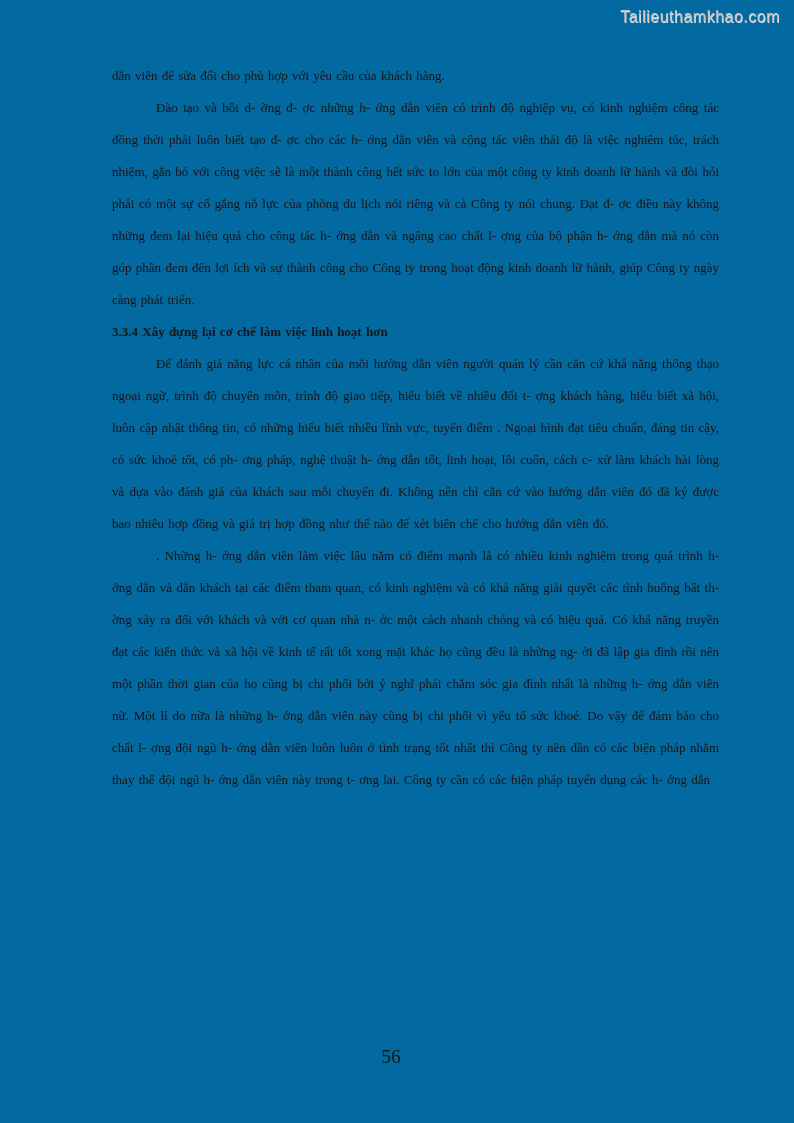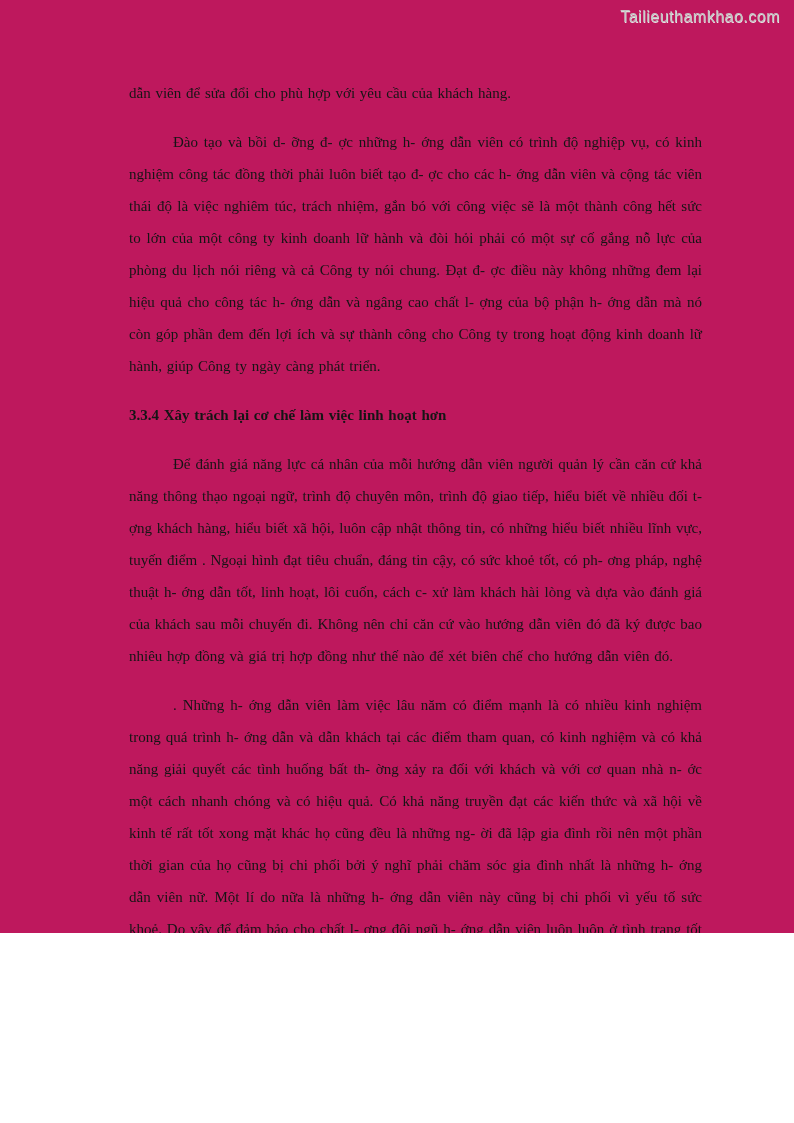--- a/index.html
+++ b/index.html
@@ -3,22 +3,22 @@
 <meta charset="utf-8">
 <style>
   html, body {
     margin: 0;
     padding: 0;
     background: #ffffff;
   }
   .page {
     position: relative;
     width: 794px;
-    height: 933px;
-    background: #be185d;
+    height: 1123px;
+    background: #0369a1;
     overflow: hidden;
     font-family: "Liberation Serif", "DejaVu Serif", serif;
     color: #151515;
   }
   .watermark {
     position: absolute;
     top: 8px;
     right: 14px;
     font-family: "Liberation Sans", sans-serif;
     font-size: 16px;
@@ -27,22 +27,22 @@
     text-shadow: 0.5px 0.5px 0 #e8e8e8;
     user-select: none;
   }
   .body-text {
     position: absolute;
     left: 112px;
     top: 60px;
     width: 607px;
   }
   .body-text p {
-    margin: 17px;
-    font-size: 15px;
+    margin: 0;
+    font-size: 13px;
     line-height: 32px;
     text-align: justify;
     word-spacing: 1px;
   }
   .para-indent {
     text-indent: 44px;
   }
   .section-heading {
     font-weight: bold;
     text-indent: 0;
@@ -63,21 +63,21 @@
 
 <div class="page">
 
   <div class="watermark">Tailieuthamkhao.com</div>
 
   <div class="body-text">
     <p class="para-continuation">dẫn viên để sửa đổi cho phù hợp với yêu cầu của khách hàng.</p>
 
     <p class="para-indent">Đào tạo và bồi d- ỡng đ- ợc những h- ớng dẫn viên có trình độ nghiệp vụ, có kinh nghiệm công tác đồng thời phải luôn biết tạo đ- ợc cho các h- ớng dẫn viên và cộng tác viên thái độ là việc nghiêm túc, trách nhiệm, gắn bó với công việc sẽ là một thành công hết sức to lớn của một công ty kinh doanh lữ hành và đòi hỏi phải có một sự cố gắng nỗ lực của phòng  du lịch nói riêng và cả Công ty nói chung. Đạt đ- ợc điều này không những đem lại hiệu quả cho công tác h- ớng dẫn và ngâng cao chất l- ợng của bộ phận h- ớng dẫn mà nó còn góp phần đem đến lợi ích và sự thành công cho Công ty trong hoạt động kinh doanh lữ hành, giúp Công ty ngày càng phát triển.</p>
 
-    <p class="section-heading">3.3.4 Xây trách lại cơ chế làm việc linh hoạt hơn</p>
+    <p class="section-heading">3.3.4 Xây dựng lại cơ chế làm việc linh hoạt hơn</p>
 
     <p class="para-indent">Để đánh giá năng lực cá nhân của mỗi hướng dẫn viên người quản lý cần căn cứ khả năng thông thạo ngoại ngữ, trình độ chuyên môn,  trình độ giao tiếp, hiểu biết về nhiều đối t- ợng khách hàng, hiểu biết xã hội, luôn cập nhật thông tin, có những hiểu biết nhiều lĩnh vực, tuyến điểm . Ngoại hình đạt tiêu chuẩn, đáng tin cậy, có sức khoẻ tốt, có ph- ơng pháp, nghệ thuật h- ớng dẫn tốt, linh hoạt, lôi cuốn, cách c- xử làm khách hài lòng và dựa vào đánh giá của khách sau mỗi chuyến đi. Không nên chỉ căn cứ vào hướng dẫn viên đó đã ký được bao nhiêu hợp đồng và giá trị hợp đồng như thế nào để xét biên chế cho hướng dẫn viên đó.</p>
 
     <p class="para-indent">. Những h- ớng dẫn viên làm việc lâu năm có điểm mạnh là có nhiều kinh nghiệm trong quá trình h- ớng dẫn và dẫn khách tại các điểm tham quan, có kinh nghiệm và có khả năng giải quyết các tình huống bất th- ờng xảy ra đối với khách và với cơ quan nhà n- ớc một cách nhanh chóng và có hiệu quả. Có khả năng truyền đạt các kiến thức và xã hội về kinh tế rất tốt xong mặt khác họ cũng đều là những ng- ời đã lập gia đình rồi nên một phần thời gian của họ cũng bị chi phối bởi ý nghĩ phải chăm sóc gia đình nhất là những h- ớng dẫn viên nữ. Một lí do nữa là những h- ớng dẫn viên này cũng bị chi phối vì yếu tố sức khoẻ. Do vậy để đảm bảo cho chất l- ợng đội ngũ h- ớng dẫn viên luôn luôn ở tình trạng tốt nhất thì Công ty nên dần có các biện pháp nhằm thay thế đội ngũ h- ớng dẫn viên này trong t- ơng lai. Công ty cần có các biện pháp tuyển dụng các h- ớng dẫn</p>
   </div>
 
   <div class="page-number">56</div>
 
 </div>
 

